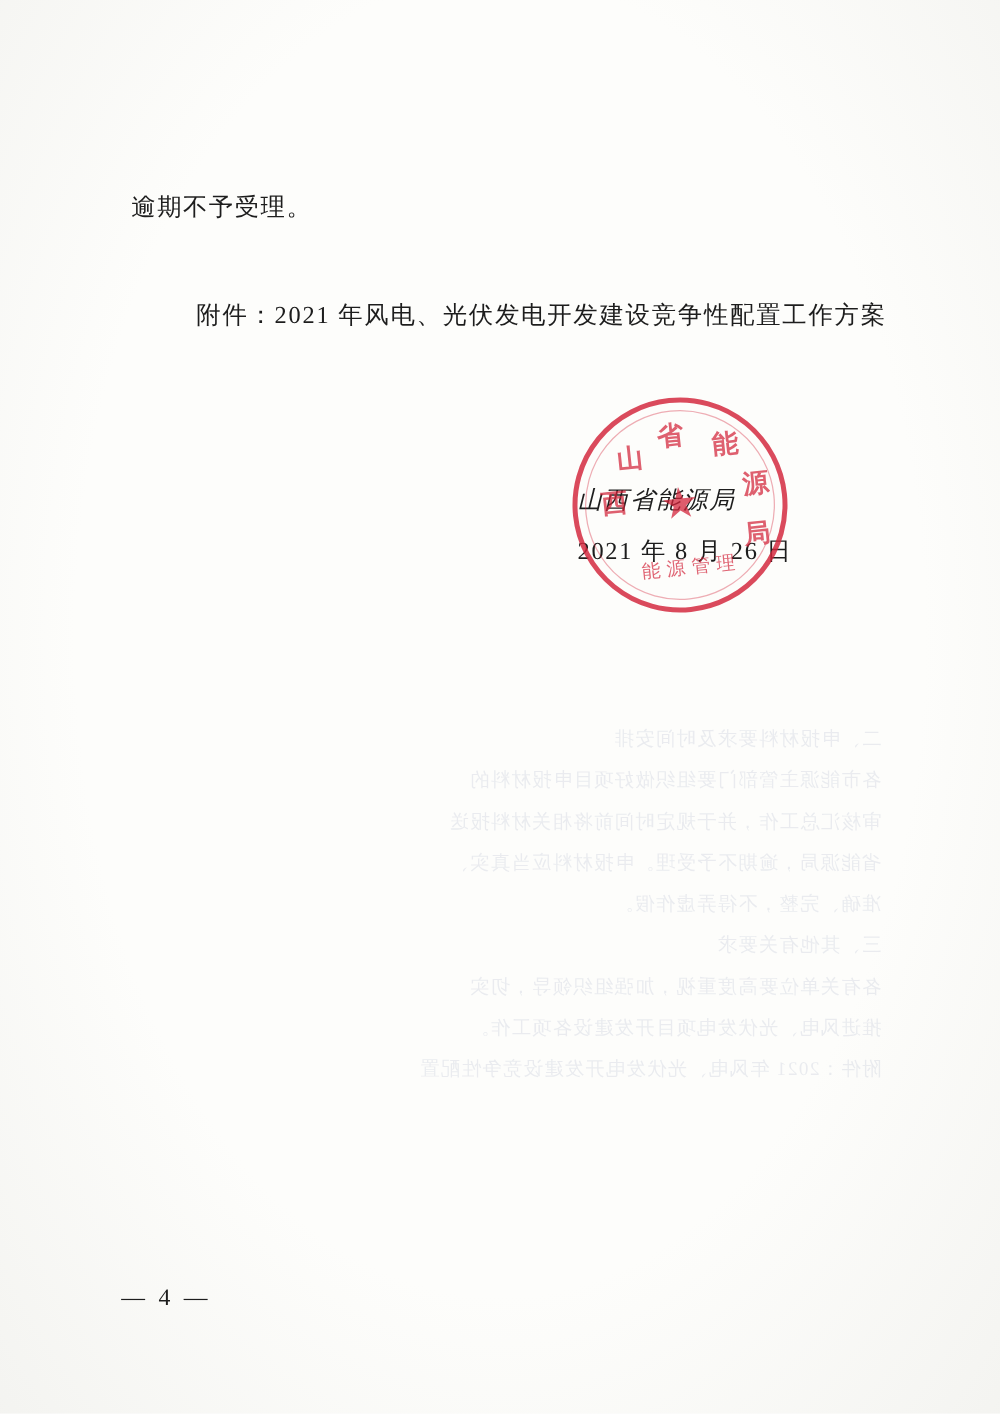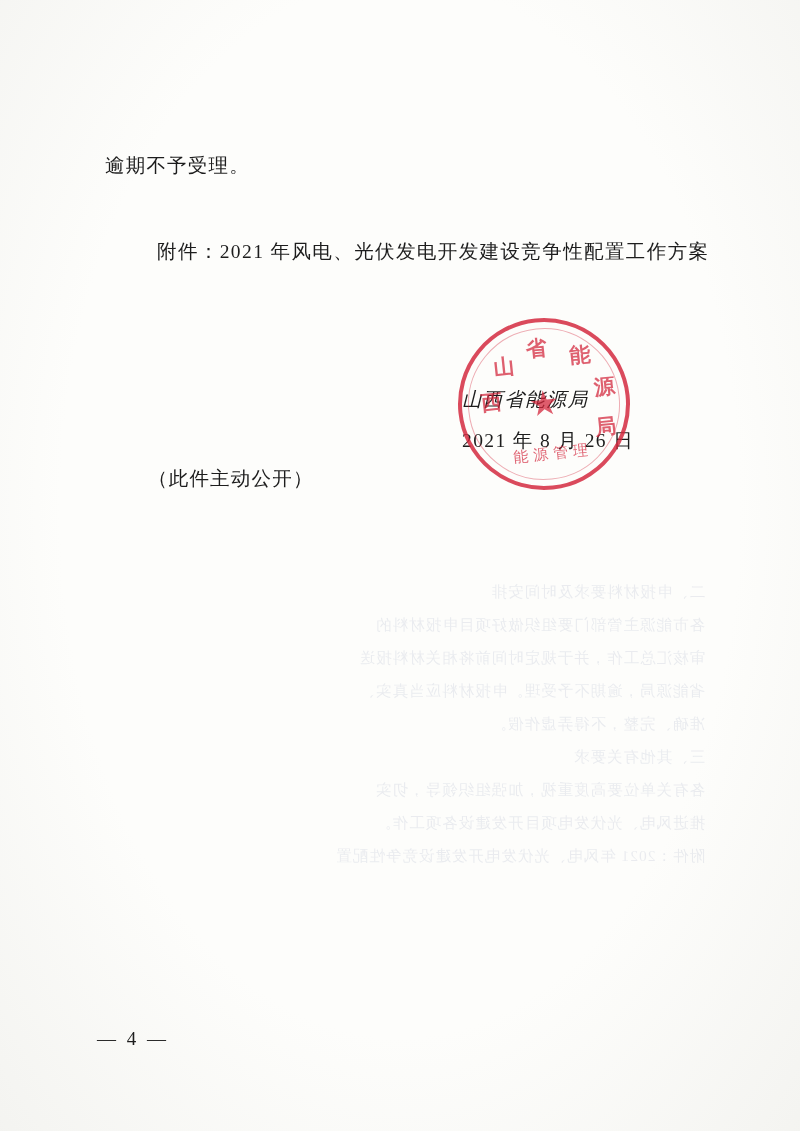--- a/index.html
+++ b/index.html
@@ -179,21 +179,20 @@
   <div class="doc-body">
 
     <div class="line para-1">逾期不予受理。</div>
 
     <div class="line attachment">附件：2021 年风电、光伏发电开发建设竞争性配置工作方案</div>
 
     <div class="line signer">山西省能源局</div>
 
     <div class="line sign-date">2021 年 8 月 26 日</div>
 
-    <div class="line public-note">（此件主动公开）</div>
 
     <div class="page-number">— 4 —</div>
   </div>
 
   <div class="seal">
     <div class="seal-text">
       <span class="seal-ch" style="left:33px; top:28px;">山</span>
       <span class="seal-ch" style="left:17px; top:62px;">西</span>
       <span class="seal-ch" style="left:67px; top:13px;">省</span>
       <span class="seal-ch" style="left:110px; top:24px;">能</span>

